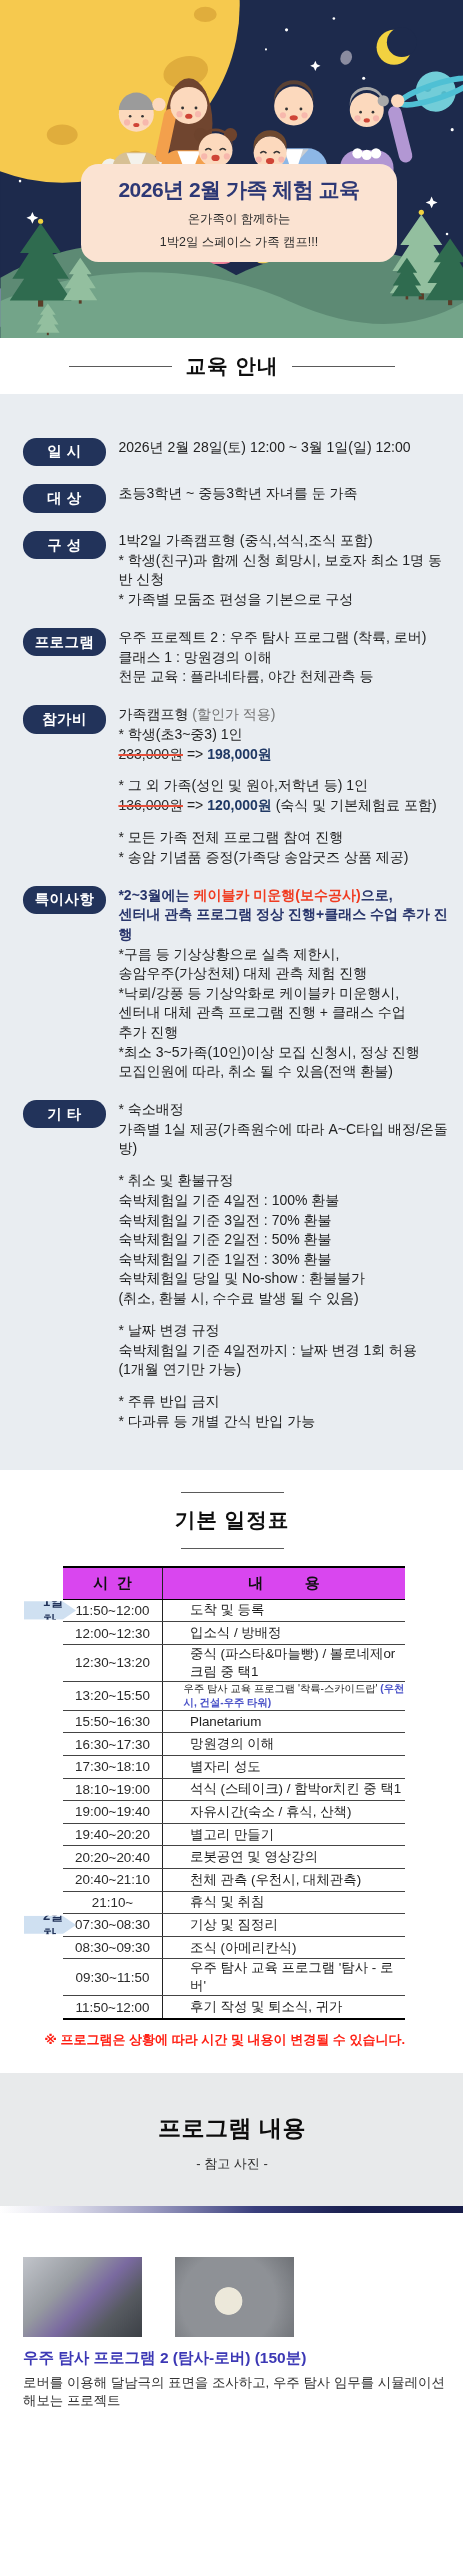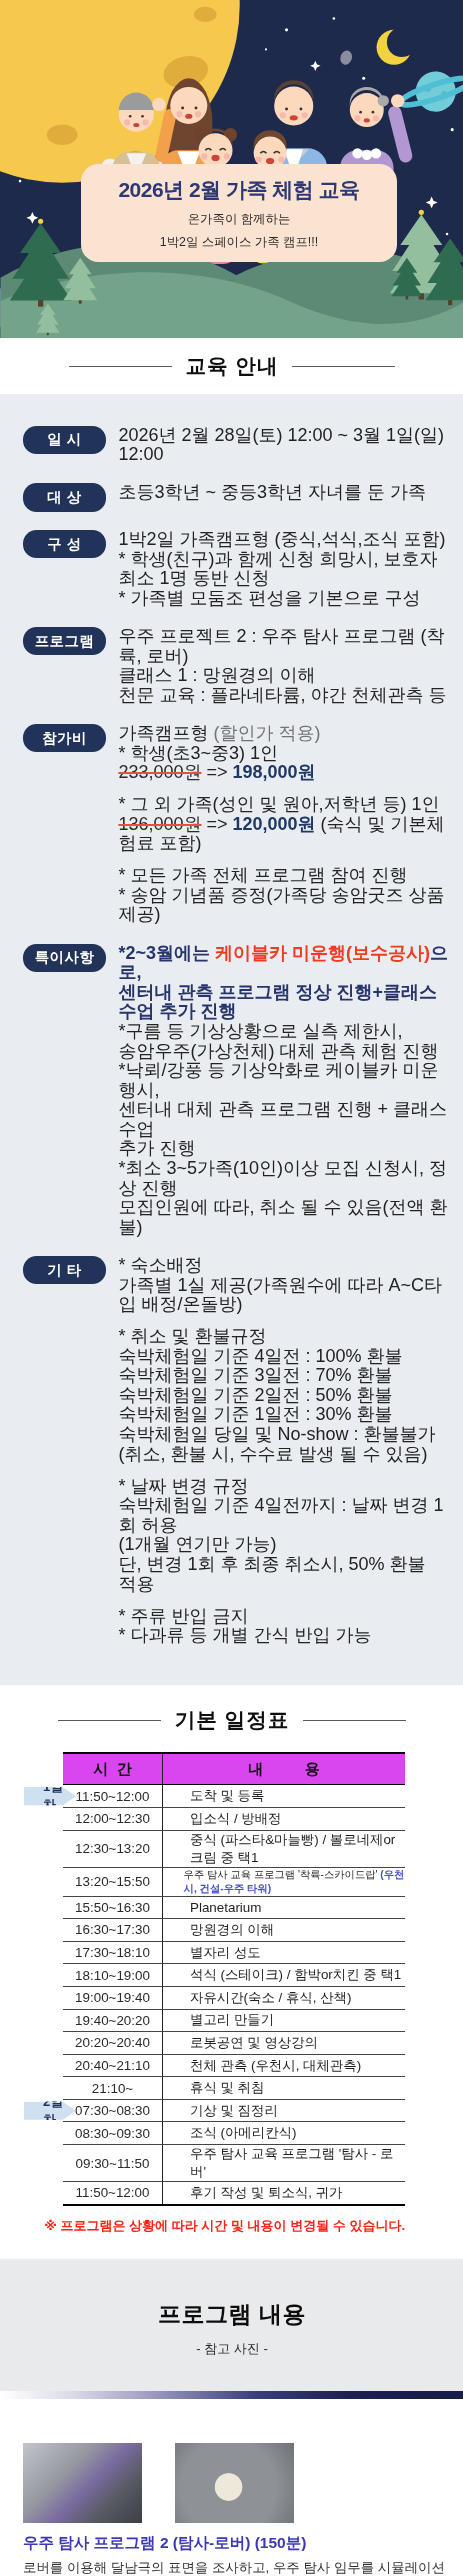--- a/index.html
+++ b/index.html
@@ -11,28 +11,28 @@
   .hero svg{position:absolute;left:0;top:0;}
   .hero-banner{position:absolute;left:81px;top:164px;width:316px;height:98px;background:#fbe3d2;border-radius:17.5px;z-index:5;text-align:center;}
   .hero-title{margin-top:12.4px;font-size:21px;font-weight:bold;color:#2d3875;letter-spacing:-0.5px;}
   .hero-sub{font-size:12.4px;color:#2b2b2b;margin-top:6.2px;}
 
   
   .sec-header{display:flex;align-items:center;justify-content:center;gap:13.4px;}
   .sec-header .rule{width:103px;height:0;border-top:1px solid #5a5a5a;}
   .sec-header .t{font-size:20.6px;font-weight:bold;color:#0e0e0e;letter-spacing:1px;}
   .sh1{padding:14.4px 0 13.4px;}
-  .sh2{padding:21.6px 0 17.5px;}
+  .sh2{padding:21.6px 0 17.5px;flex-direction:column;}
 
   
   .guide-panel{background:#e9edf1;padding:32px 0 20.6px;}
-  .g-row{display:flex;align-items:flex-start;margin-bottom:18.5px;}
+  .g-row{display:flex;align-items:flex-start;margin-bottom:18.5px;margin-top:12px;}
   .g-pill{flex:0 0 83px;margin-left:23px;background:#22335a;color:#fff;border-radius:13.4px;
           font-size:14.4px;font-weight:bold;text-align:center;padding:4.6px 0;letter-spacing:0.5px;}
-  .g-content{margin-left:12.4px;font-size:18px;color:#222;width:330px;}
+  .g-content{margin-left:12.4px;font-size:14px;color:#222;width:330px;}
   .g-line{line-height:19.6px;}
   .g-spacer{height:12.4px;}
   .seg-plain{color:#222;}
   .seg-red{color:#737373;}
   .seg-redbold{color:#f03b20;font-weight:bold;}
   .seg-navy{color:#1f3864;font-weight:bold;}
   .seg-navybold{color:#28356b;font-weight:bold;}
   .seg-strike{color:#2a2a2a;text-decoration:line-through;text-decoration-color:#e8503a;text-decoration-thickness:2.1px;}
 
   
@@ -331,21 +331,20 @@
             <div class="g-line"><span class="seg-plain">숙박체험일 기준 4일전 : 100% 환불</span></div>
             <div class="g-line"><span class="seg-plain">숙박체험일 기준 3일전 :  70% 환불</span></div>
             <div class="g-line"><span class="seg-plain">숙박체험일 기준 2일전 :  50% 환불</span></div>
             <div class="g-line"><span class="seg-plain">숙박체험일 기준 1일전 :  30% 환불</span></div>
             <div class="g-line"><span class="seg-plain">숙박체험일 당일 및 No-show : 환불불가</span></div>
             <div class="g-line"><span class="seg-plain">(취소, 환불 시, 수수료 발생 될 수 있음)</span></div>
             <div class="g-spacer"></div>
             <div class="g-line"><span class="seg-plain">* 날짜 변경 규정</span></div>
             <div class="g-line"><span class="seg-plain">숙박체험일 기준 4일전까지 : 날짜 변경 1회 허용</span></div>
             <div class="g-line"><span class="seg-plain">(1개월 연기만 가능)</span></div>
-            <div class="g-line"><span class="seg-plain">단, 변경 1회 후 최종 취소시, 50% 환불 적용</span></div>
             <div class="g-spacer"></div>
             <div class="g-line"><span class="seg-plain">* 주류 반입 금지</span></div>
             <div class="g-line"><span class="seg-plain">* 다과류 등 개별 간식 반입 가능</span></div>
           </div>
         </div>
       </div>
   </div>
 
   <div class="sec-header sh2">
     <div class="rule"></div>

